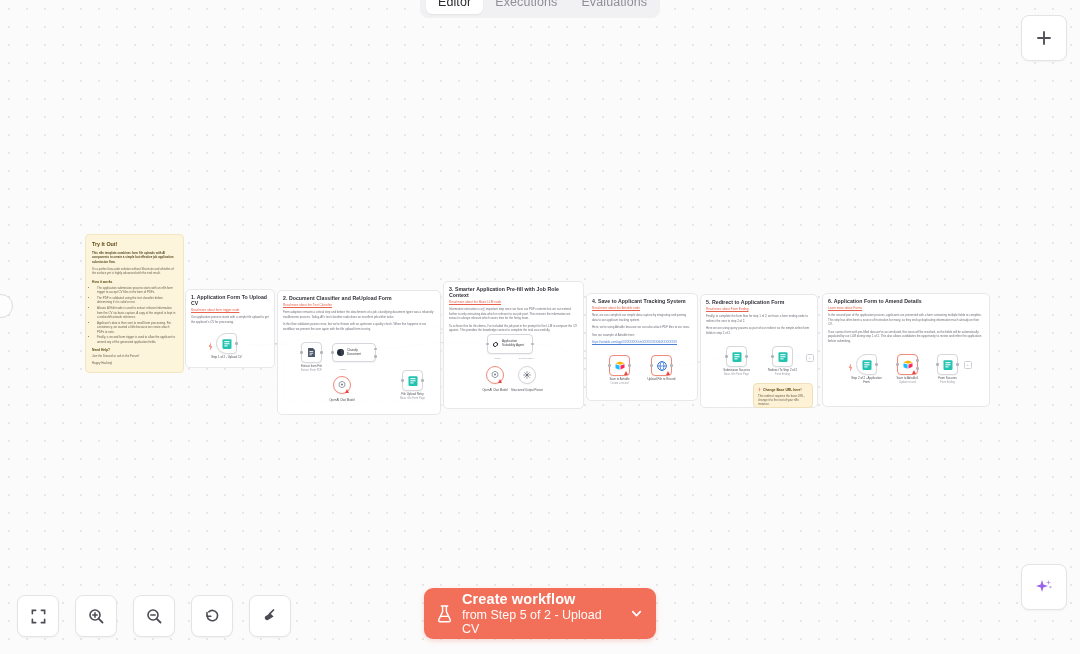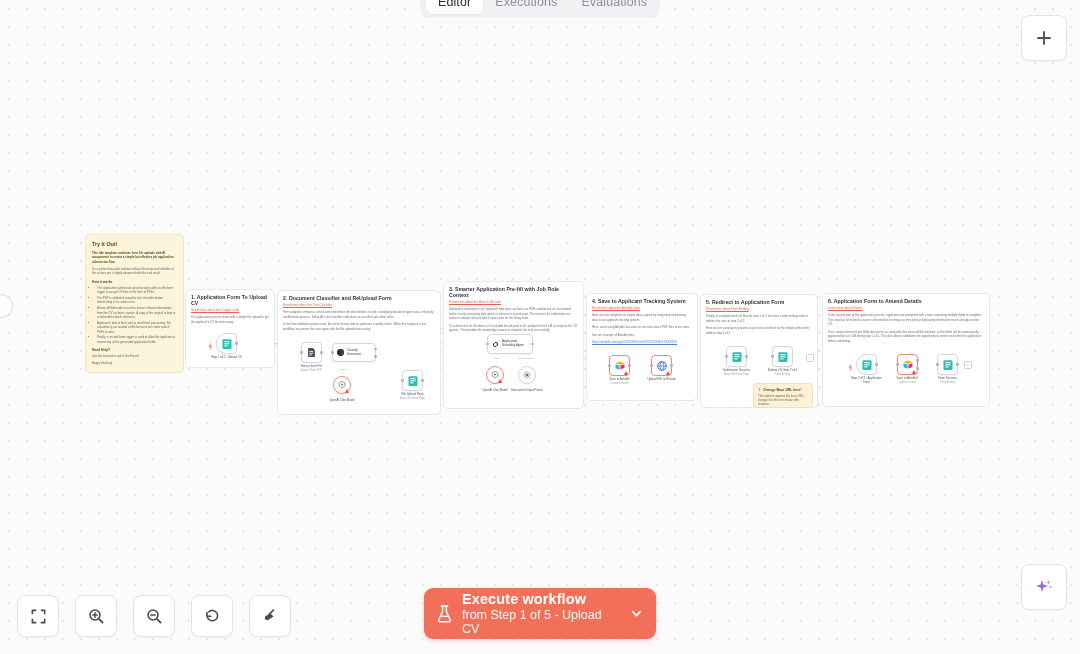--- a/index.html
+++ b/index.html
@@ -478,22 +478,22 @@
   <div class="endplus">+</div>
 </div>
 
 <div id="execute-btn">
   <svg width="17" height="19" viewBox="0 0 18 20">
     <path d="M7 2 V8 L3 16.5 a1.5 1.5 0 0 0 1.3 2.2 h9.4 a1.5 1.5 0 0 0 1.3-2.2 L11 8 V2" fill="none" stroke="#fff" stroke-width="1.5" stroke-linejoin="round"></path>
     <path d="M5.6 2 H12.4" stroke="#fff" stroke-width="1.5" stroke-linecap="round"></path>
     <path d="M5.1 13 H12.9" stroke="#fff" stroke-width="1.4"></path>
   </svg>
   <div class="exec-text">
-    <span class="exec-main">Execute workflow</span>
-    <span class="exec-sub">from Step 1 of 5 - Upload CV</span>
+    <span class="exec-main">Create workflow</span>
+    <span class="exec-sub">from Step 5 of 2 - Upload CV</span>
   </div>
   <svg width="15" height="15" viewBox="0 0 16 16">
     <path d="M4 6 L8 10.2 L12 6" fill="none" stroke="#fff" stroke-width="1.8" stroke-linecap="round" stroke-linejoin="round"></path>
   </svg>
 </div>
 
 <div id="toolbar">
   <div class="sqbtn">
     <svg width="17" height="17" viewBox="0 0 18 18">
       <g fill="none" stroke="#4b4b52" stroke-width="1.7" stroke-linecap="round">

